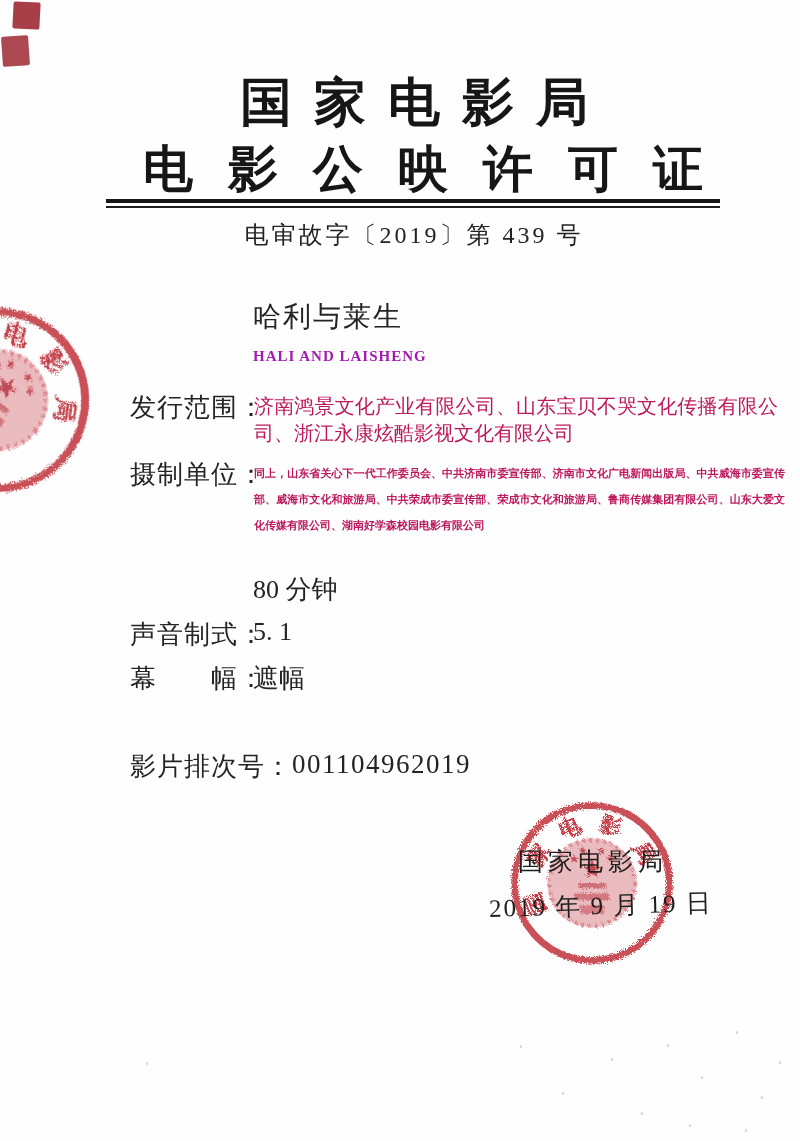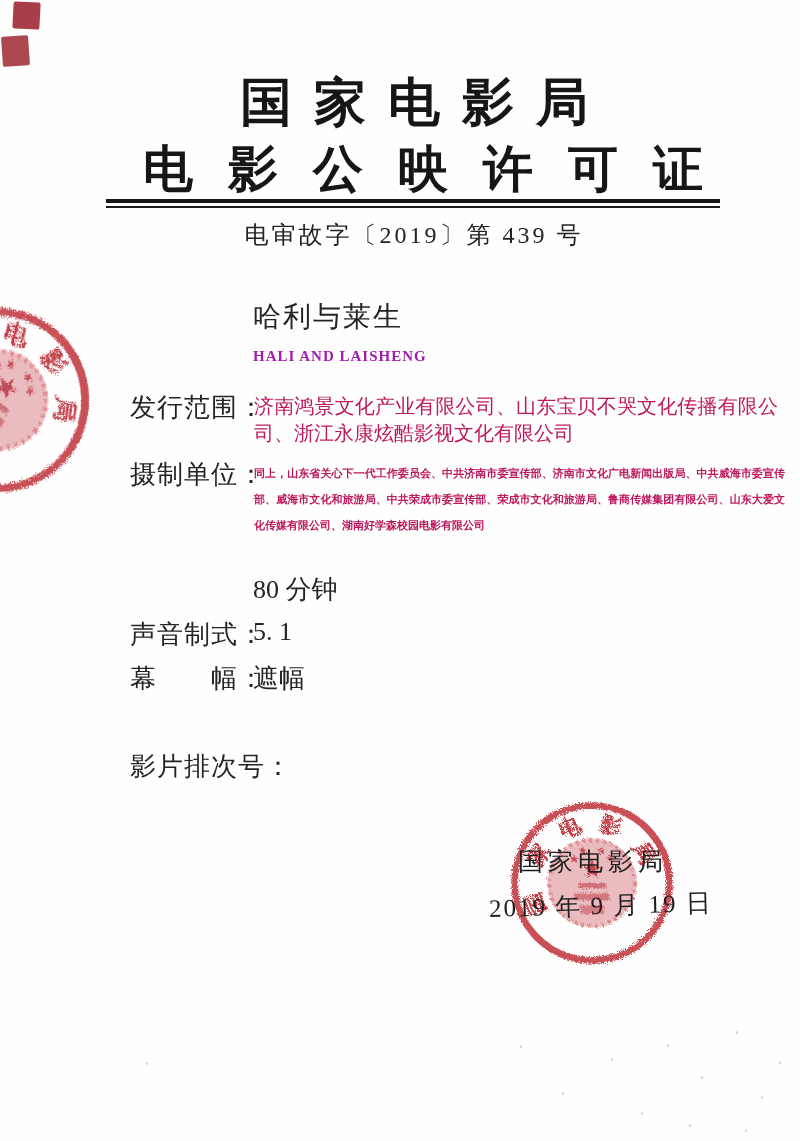--- a/index.html
+++ b/index.html
@@ -105,20 +105,21 @@
   <span class="val" style="top:572px">80 分钟</span>
 
   <span class="lab" style="top:617px">声音制式：</span>
   <span class="val" style="top:617px">5. 1</span>
 
   <span class="lab" style="top:661px">幕　　幅：</span>
   <span class="val" style="top:661px">遮幅</span>
 
 
   <span class="lab" style="top:749px">影片排次号：</span>
+  <span class="val serial-val" style="top:749px">001104962019</span>
 
   <div class="issuer">国家电影局</div>
   <div class="date">2019 年 9 月 19 日</div>
 
   <div class="spk" style="left:520px;top:1045px"></div>
   <div class="spk" style="left:562px;top:1092px"></div>
   <div class="spk" style="left:611px;top:1058px"></div>
   <div class="spk" style="left:641px;top:1112px"></div>
   <div class="spk" style="left:667px;top:1044px"></div>
   <div class="spk" style="left:701px;top:1076px"></div>

